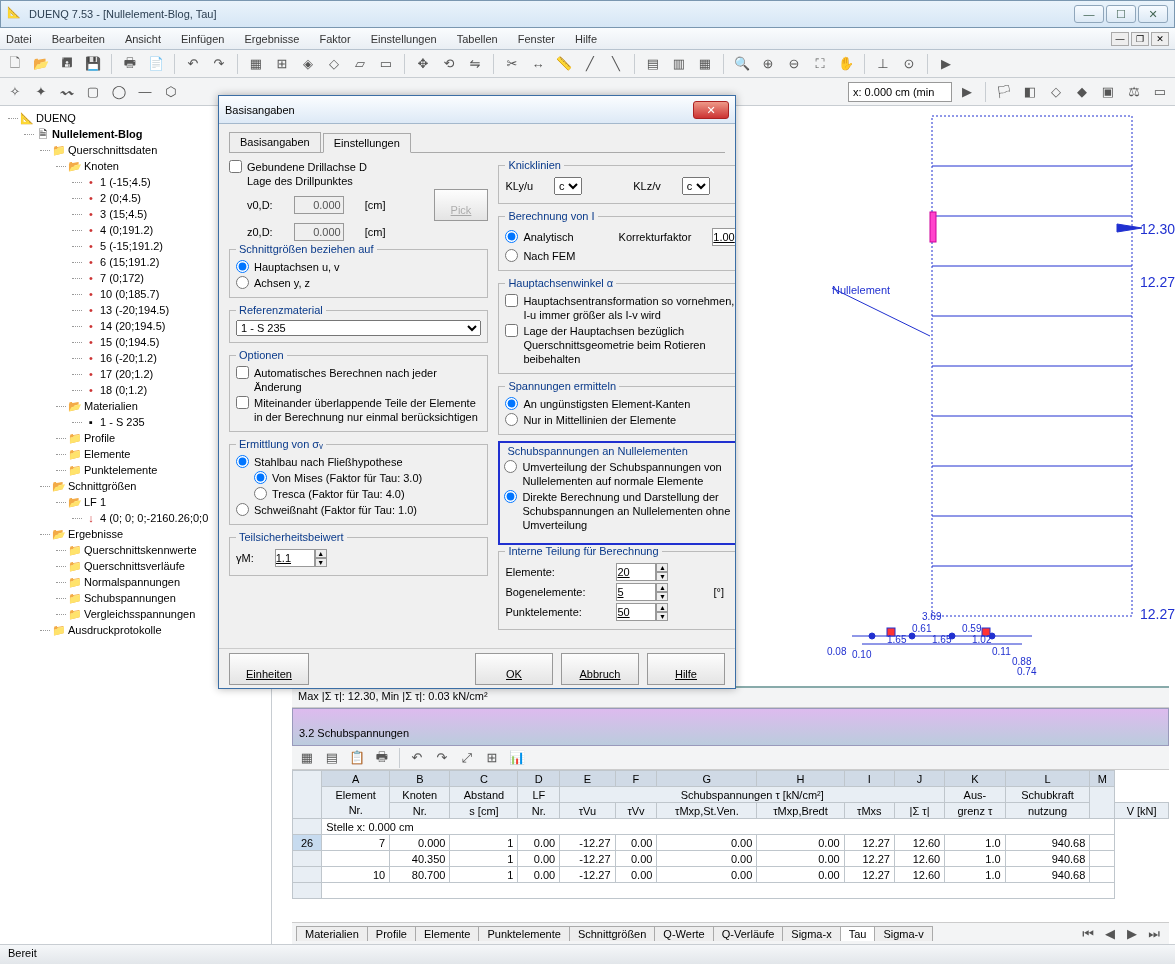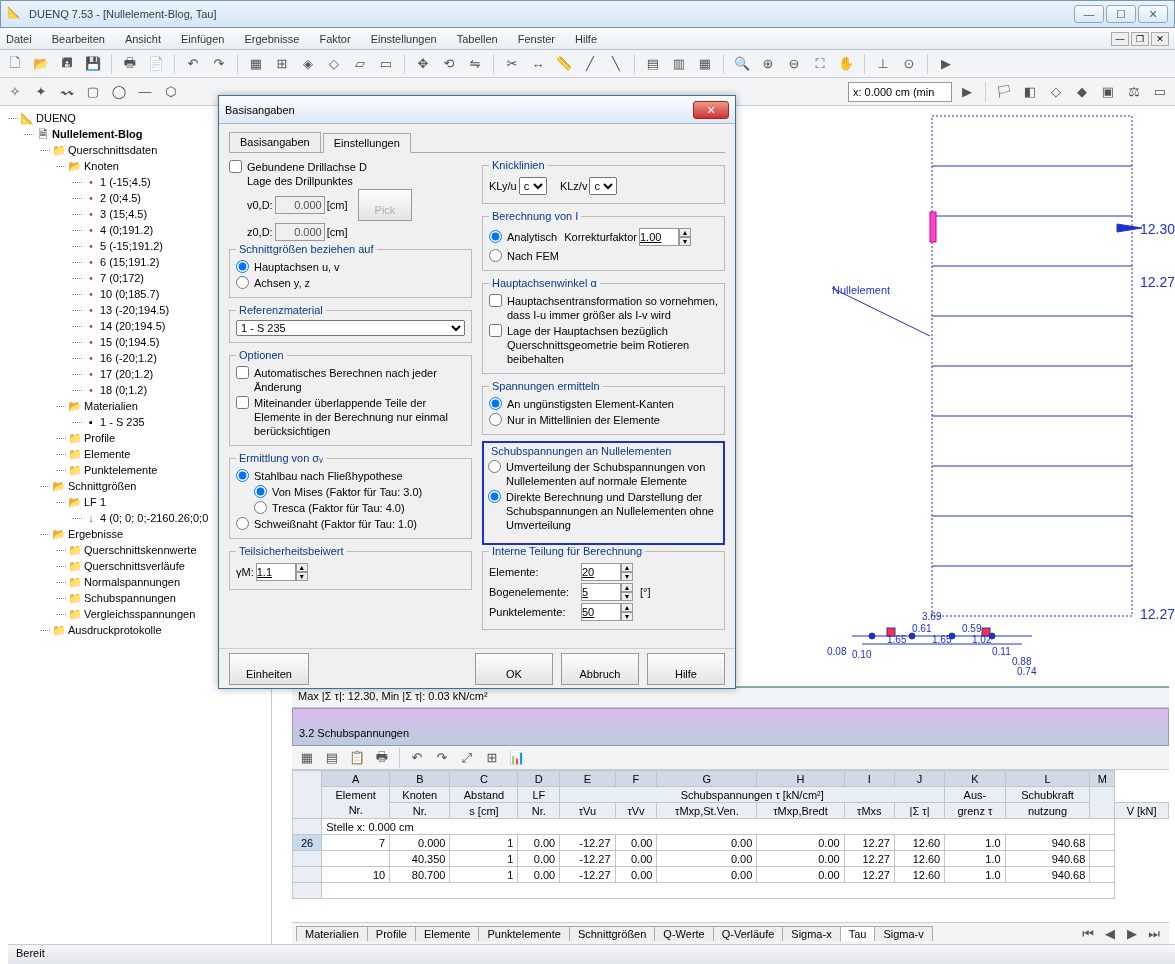--- a/index.html
+++ b/index.html
@@ -58,24 +58,24 @@
 .dlg-body { padding: 8px 10px; height: calc(100% - 28px - 40px); overflow: hidden; }
 .tabs { display: flex; border-bottom: 1px solid #aaa; margin-bottom: 6px; }
 .tab { padding: 3px 10px; border: 1px solid #aaa; border-bottom: none; background: #eee; margin-right: 2px; }
 .tab.active { background: #f0f0f0; border-bottom: 1px solid #f0f0f0; position: relative; top: 1px; }
 .cols { display: flex; gap: 10px; }
 .col { flex: 1; }
 fieldset { border: 1px solid #bbb; padding: 4px 6px 6px; margin-bottom: 6px; }
 legend { padding: 0 3px; color: #0a3a8a; }
 label.chk, label.rdo { display: block; padding: 1px 0 1px 18px; position: relative; line-height: 14px; }
 label.chk input, label.rdo input { position: absolute; left: 0; top: 1px; }
-.row { display: flex; align-items: center; gap: 2px; margin: 2px 0; }
+.row { display: flex; align-items: center; gap: 21px; margin: 2px 0; }
 .row input[type=text] { width: 50px; height: 18px; border: 1px solid #999; text-align: right; padding-right: 2px; font-size: 11px; }
 .row select { height: 18px; font-size: 11px; }
-.btn { height: 32px; padding: 14px 16px; border: 1px solid #999; background: linear-gradient(#fdfdfd,#e4e4e4); }
+.btn { height: 32px; padding: 14px 16px; border: 1px solid #999; background: linear-gradient(#fdfdfd,#e4e4e4); text-decoration: underline; }
 .dlg-foot { height: 40px; display: flex; align-items: center; padding: 0 10px; gap: 8px; border-top: 1px solid #ccc; }
 .dlg-foot .spacer { flex: 1; }
 .hlbox { border: 2px solid #2030d0; padding: 2px; }
 .small { font-size: 10px; }
 .spinner { display: inline-flex; align-items: center; }
 .spinner input { width: 40px; height: 18px; border: 1px solid #999; text-align: left; text-decoration: underline; }
 .spinbtns { display: inline-flex; flex-direction: column; }
 .spinbtns div { width: 12px; height: 9px; border: 1px solid #999; background: #eee; font-size: 7px; line-height: 7px; text-align: center; }
 .mdi-btns { margin-left: auto; display:flex; gap:2px; }
 .mdi-btn { width:18px; height:14px; border:1px solid #aaa; background:#eee; font-size:9px; text-align:center; line-height:12px;}
@@ -424,21 +424,21 @@
         <div class="bp-tab">Sigma-v</div>
       </div>
     <div style="flex:1"></div>
     <div class="tbtn">⏮</div>
     <div class="tbtn">◀</div>
     <div class="tbtn">▶</div>
     <div class="tbtn">⏭</div>
   </div>
 </div>
 
-<div class="statusbar" style="position:absolute;left:8px;right:0;bottom:0;">
+<div class="statusbar" style="position:absolute;left:0;right:0;bottom:0;">
   <span>Bereit</span>
 </div>
 
 <div class="dlg">
   <div class="dlg-title">
     <span>Basisangaben</span>
     <div class="dlg-close">✕</div>
   </div>
   <div class="dlg-body">
     <div class="tabs">

